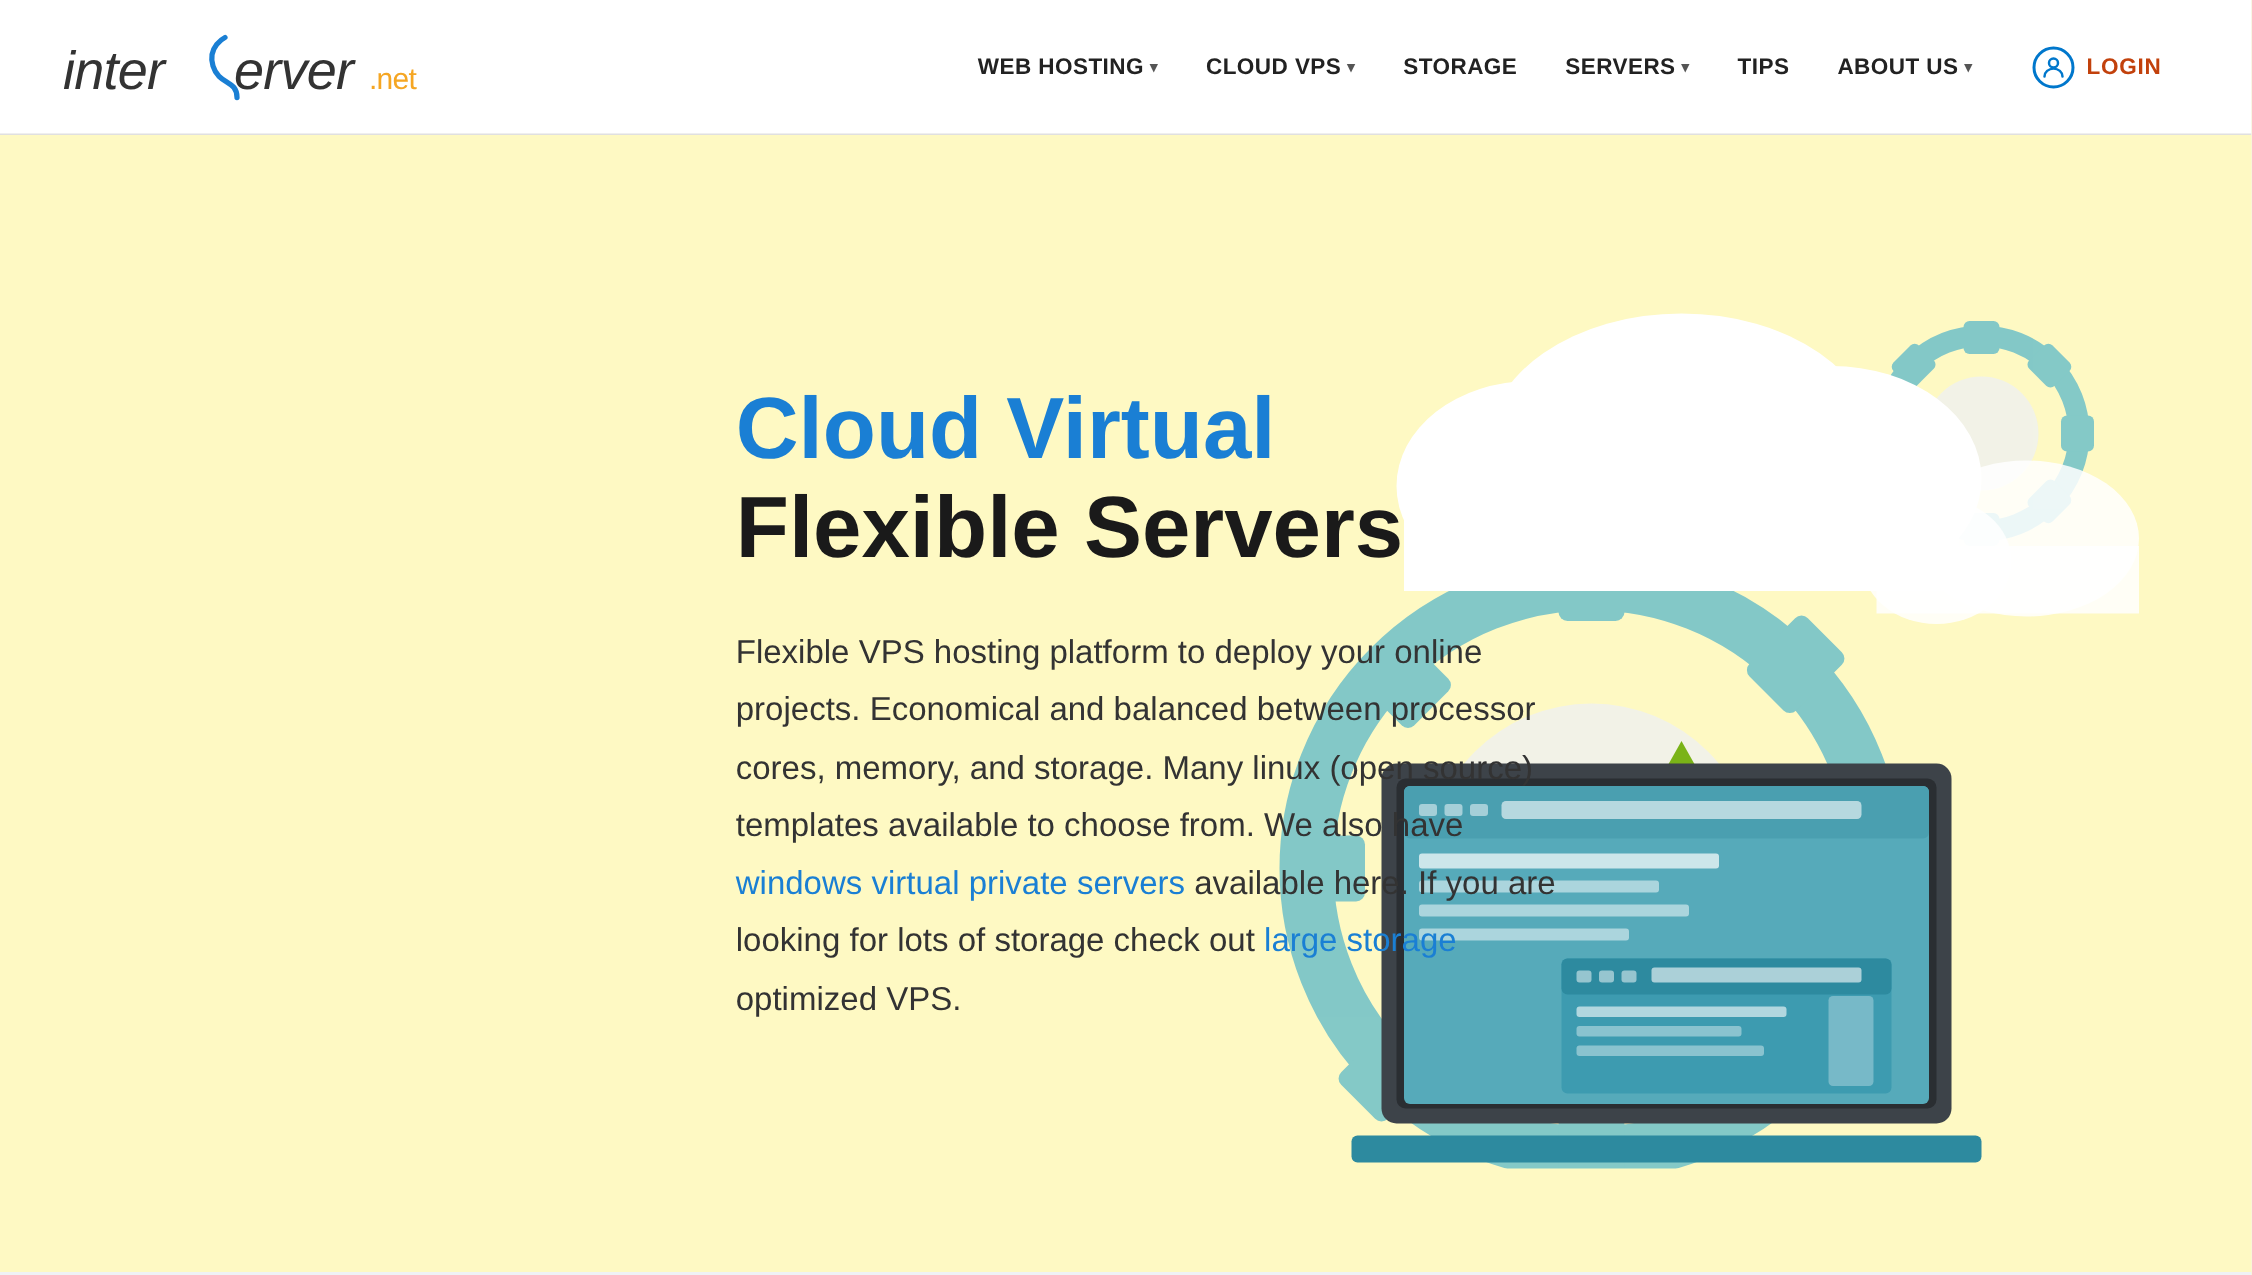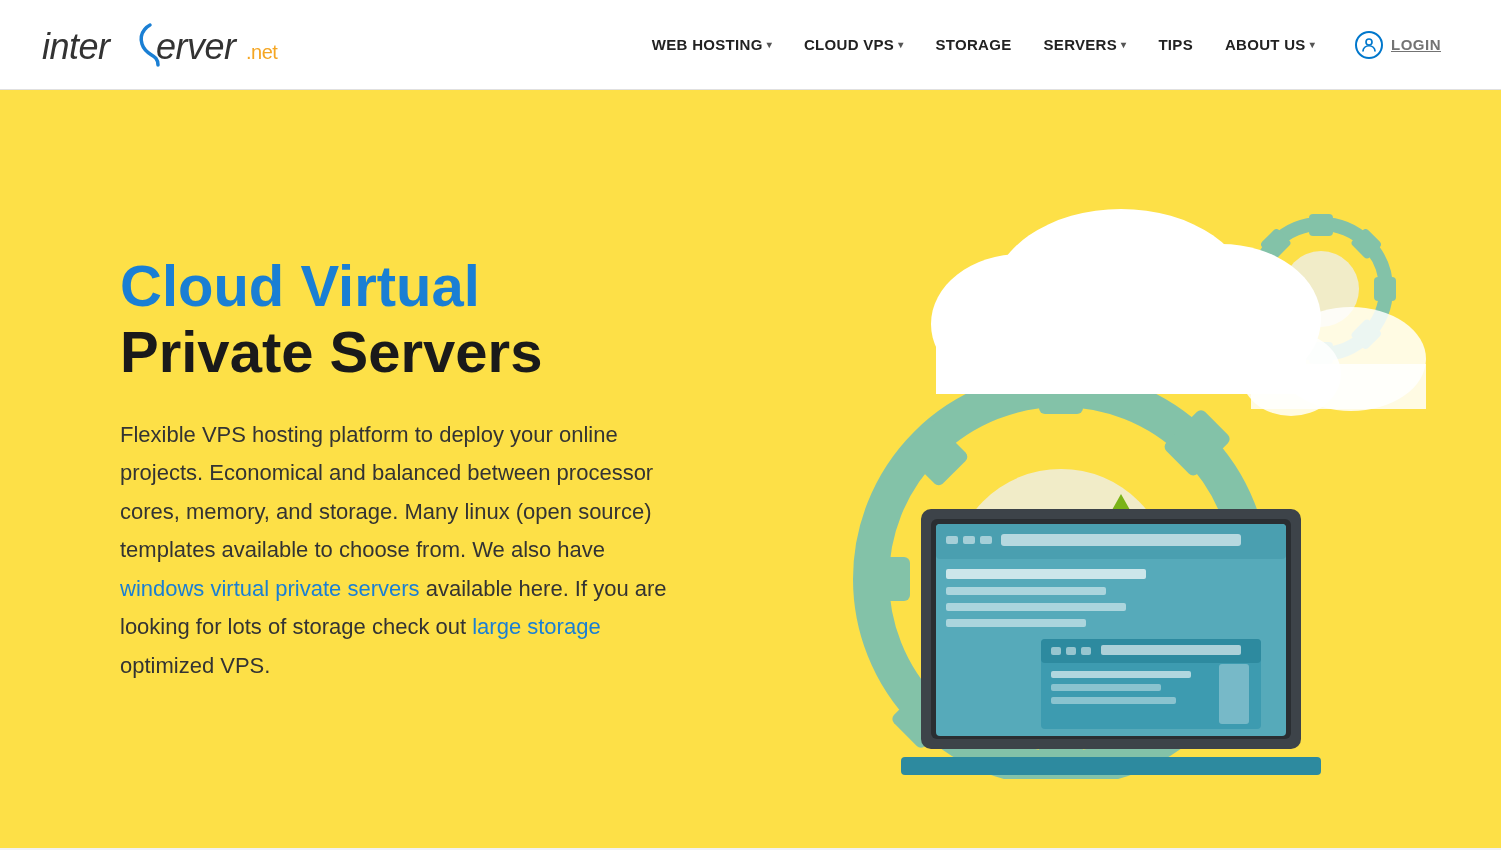--- a/index.html
+++ b/index.html
@@ -47,49 +47,49 @@
       font-size: 10px;
       color: #555;
     }
     .login-btn {
       display: flex;
       align-items: center;
       gap: 8px;
       padding: 8px 20px;
       font-size: 15px;
       font-weight: 700;
-      color: #737373;
+      color: #c2410c;
       cursor: pointer;
       border: none;
       background: none;
       text-transform: uppercase;
       letter-spacing: 0.5px;
-      text-decoration: underline;
     }
     .login-icon {
       width: 28px;
       height: 28px;
       border-radius: 50%;
       border: 2px solid #0077cc;
       display: flex;
       align-items: center;
       justify-content: center;
       color: #0077cc;
       font-size: 16px;
     }
 
     
     .hero {
-      background: #fde047;
+      background: #fef9c3;
       min-height: 758px;
       display: flex;
       align-items: center;
       padding: 60px 80px 60px 120px;
       position: relative;
       overflow: hidden;
+      justify-content: center;
     }
     .hero-left {
       max-width: 560px;
       z-index: 2;
     }
     .hero-title {
       font-size: 58px;
       font-weight: 800;
       line-height: 1.15;
       margin-bottom: 30px;
@@ -165,21 +165,21 @@
       </div>
       <span>LOGIN</span>
     </button>
   </nav>
 </header>
 
 <section class="hero">
   <div class="hero-left">
     <h1 class="hero-title">
       <span class="hero-title-blue">Cloud Virtual</span><br>
-      <span class="hero-title-dark">Private Servers</span>
+      <span class="hero-title-dark">Flexible Servers</span>
     </h1>
     <p class="hero-desc">
       <span>Flexible VPS hosting platform to deploy your online projects. Economical and balanced between processor cores, memory, and storage. Many linux (open source) templates available to choose from. We also have </span><a href="#">windows virtual private servers</a><span> available here. If you are looking for lots of storage check out </span><a href="#">large storage</a><span> optimized VPS.</span>
     </p>
   </div>
 
   <div class="hero-right">
     <svg width="650" height="620" viewBox="0 0 650 620" xmlns="http://www.w3.org/2000/svg">
 
       <g transform="translate(50, 180)">

